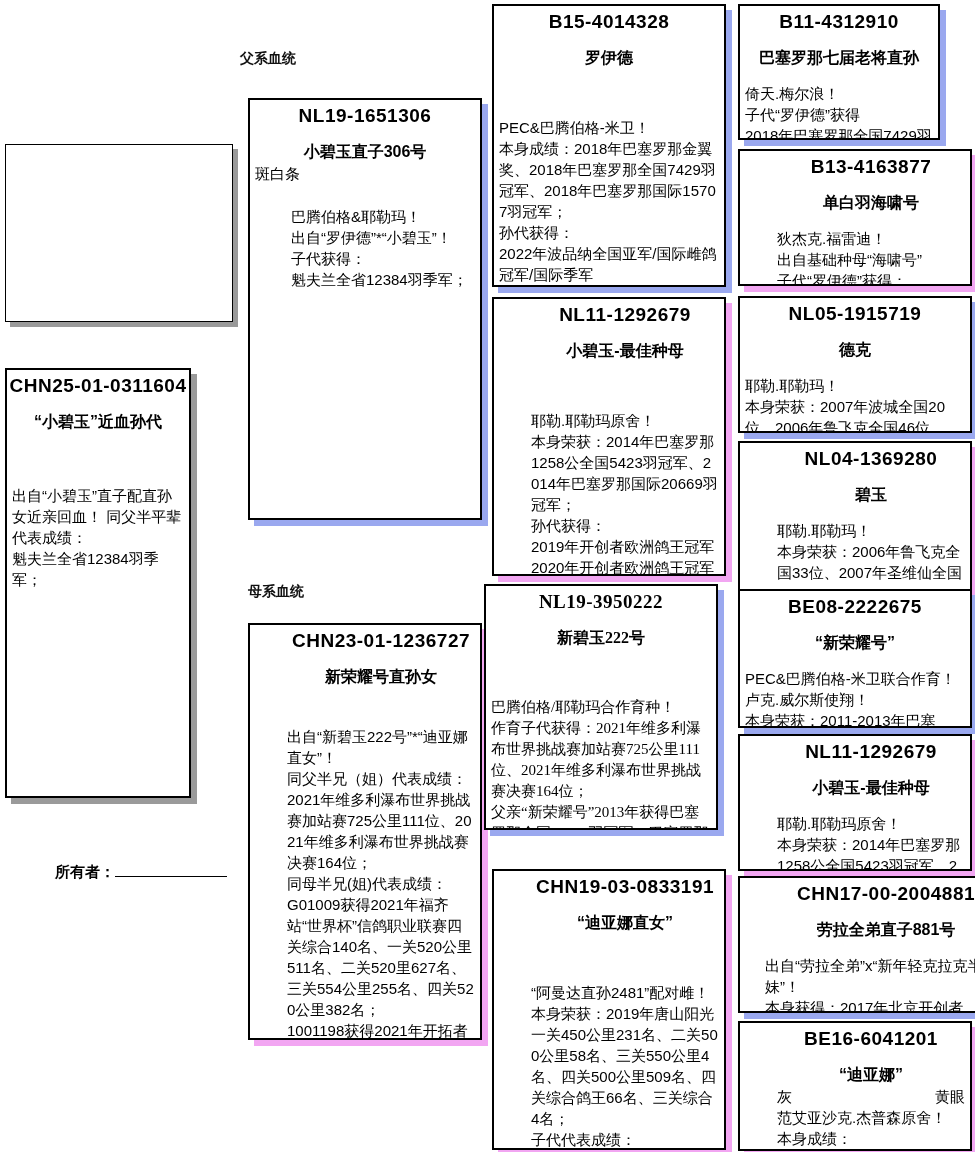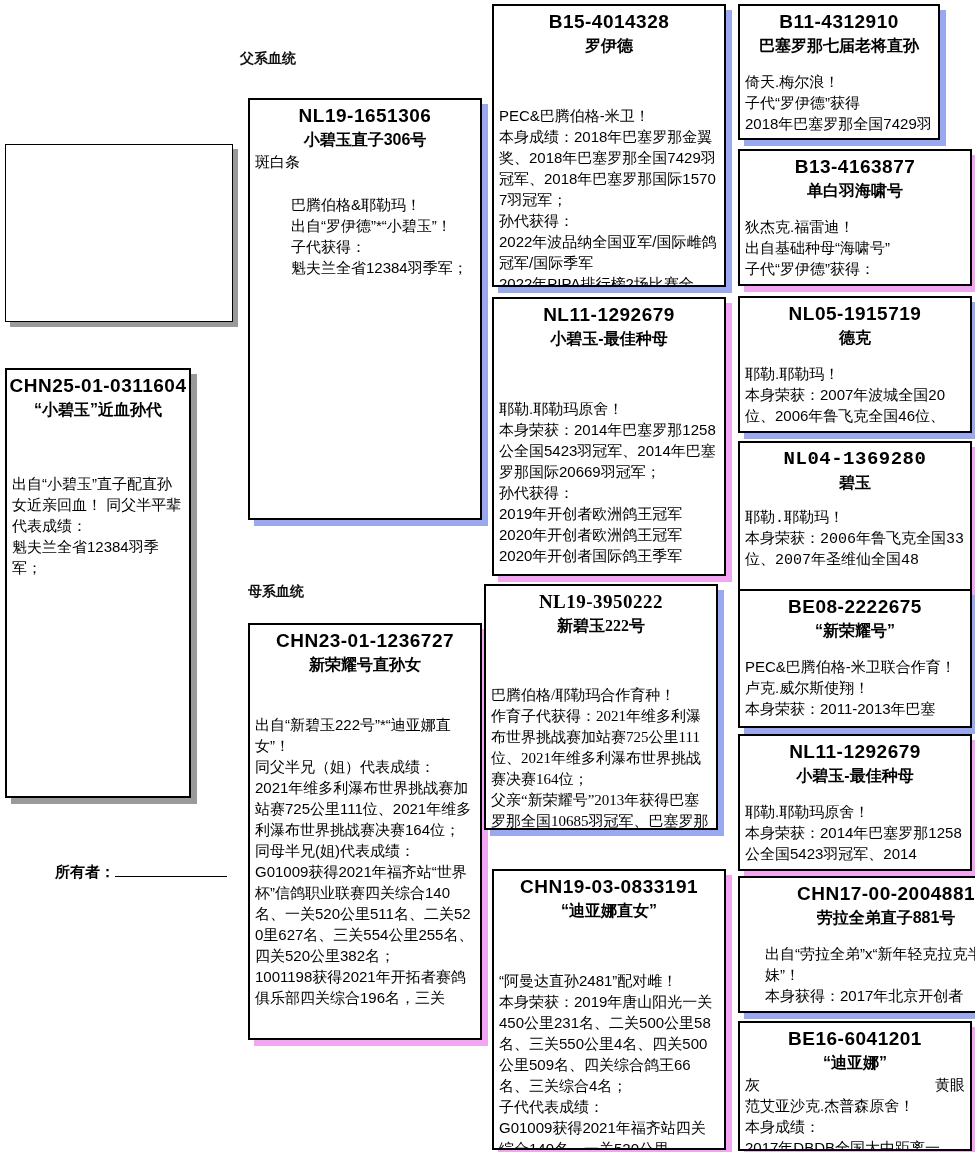--- a/index.html
+++ b/index.html
@@ -9,27 +9,27 @@
   }
   .section-label{
     position:absolute;font-size:14px;font-weight:bold;color:#111;
   }
   .box{
     position:absolute;background:#fff;border:2px solid #000;overflow:hidden;
     box-sizing:border-box;
   }
   .box.neutral{box-shadow:6px 6px 0 0 var(--neutral-shadow);}
   .box.male{box-shadow:6px 6px 0 0 var(--male-shadow);}
-  .box.female{box-shadow:6px 6px 0 0 var(--female-shadow);}
+  .box.female{box-shadow:6px 6px 0 0 var(--female-shadow);padding-left:32px;}
   .box.empty{border-width:1px;box-shadow:5px 5px 0 0 var(--neutral-shadow);}
   .code{
     font-size:19px;font-weight:bold;text-align:center;padding-top:5px;
     letter-spacing:.5px;white-space:nowrap;
   }
-  .name{font-size:16px;font-weight:bold;text-align:center;margin-top:3px;}
+  .name{font-size:16px;font-weight:bold;text-align:center;margin-top:15px;}
   .body{
     font-size:15px;line-height:21px;padding:0 5px;white-space:pre-line;
     word-break:break-all;
   }
   .color-line{font-size:15px;line-height:21px;padding:0 5px;}
   .color-row{display:flex;justify-content:space-between;font-size:15px;line-height:21px;padding:0 5px;}
   .bucket{position:absolute;left:-16px;top:-8px;width:18px;height:18px;}
   .owner-line{position:absolute;font-size:15px;font-weight:bold;}
   .owner-blank{display:inline-block;width:112px;border-bottom:1.5px solid #000;height:14px;vertical-align:baseline;}
 </style>
@@ -212,21 +212,21 @@
           </g>
           <path d="M4 13 l2.5 3.5" stroke="#7a8fd4" stroke-width="2"></path>
         </svg>
     </span>
     <div class="code">NL05-1915719</div>
     <div class="name">德克</div>
     <div class="body" style="margin-top:14px;">耶勒.耶勒玛！
 本身荣获：2007年波城全国20位、2006年鲁飞克全国46位、</div>
   </div>
 
-  <div class="box female" style="left:738px;top:441px;width:234px;height:176px;font-family:Liberation Mono, monospace;">
+  <div class="box female" style="left:738px;top:441px;width:234px;height:176px;">
     <span class="bucket">
       <svg width="18" height="18" viewBox="0 0 20 20">
           <g transform="rotate(-35 10 10)">
             <ellipse cx="10" cy="7.5" rx="5" ry="1.8" fill="#fff" stroke="#333" stroke-width="1.2"></ellipse>
             <path d="M5 7.5 L15 7.5 L13.8 16 L6.2 16 Z" fill="#fff" stroke="#333" stroke-width="1.2"></path>
           </g>
           <path d="M4 13 l2.5 3.5" stroke="#7a8fd4" stroke-width="2"></path>
         </svg>
     </span>
     <div class="code">NL04-1369280</div>

